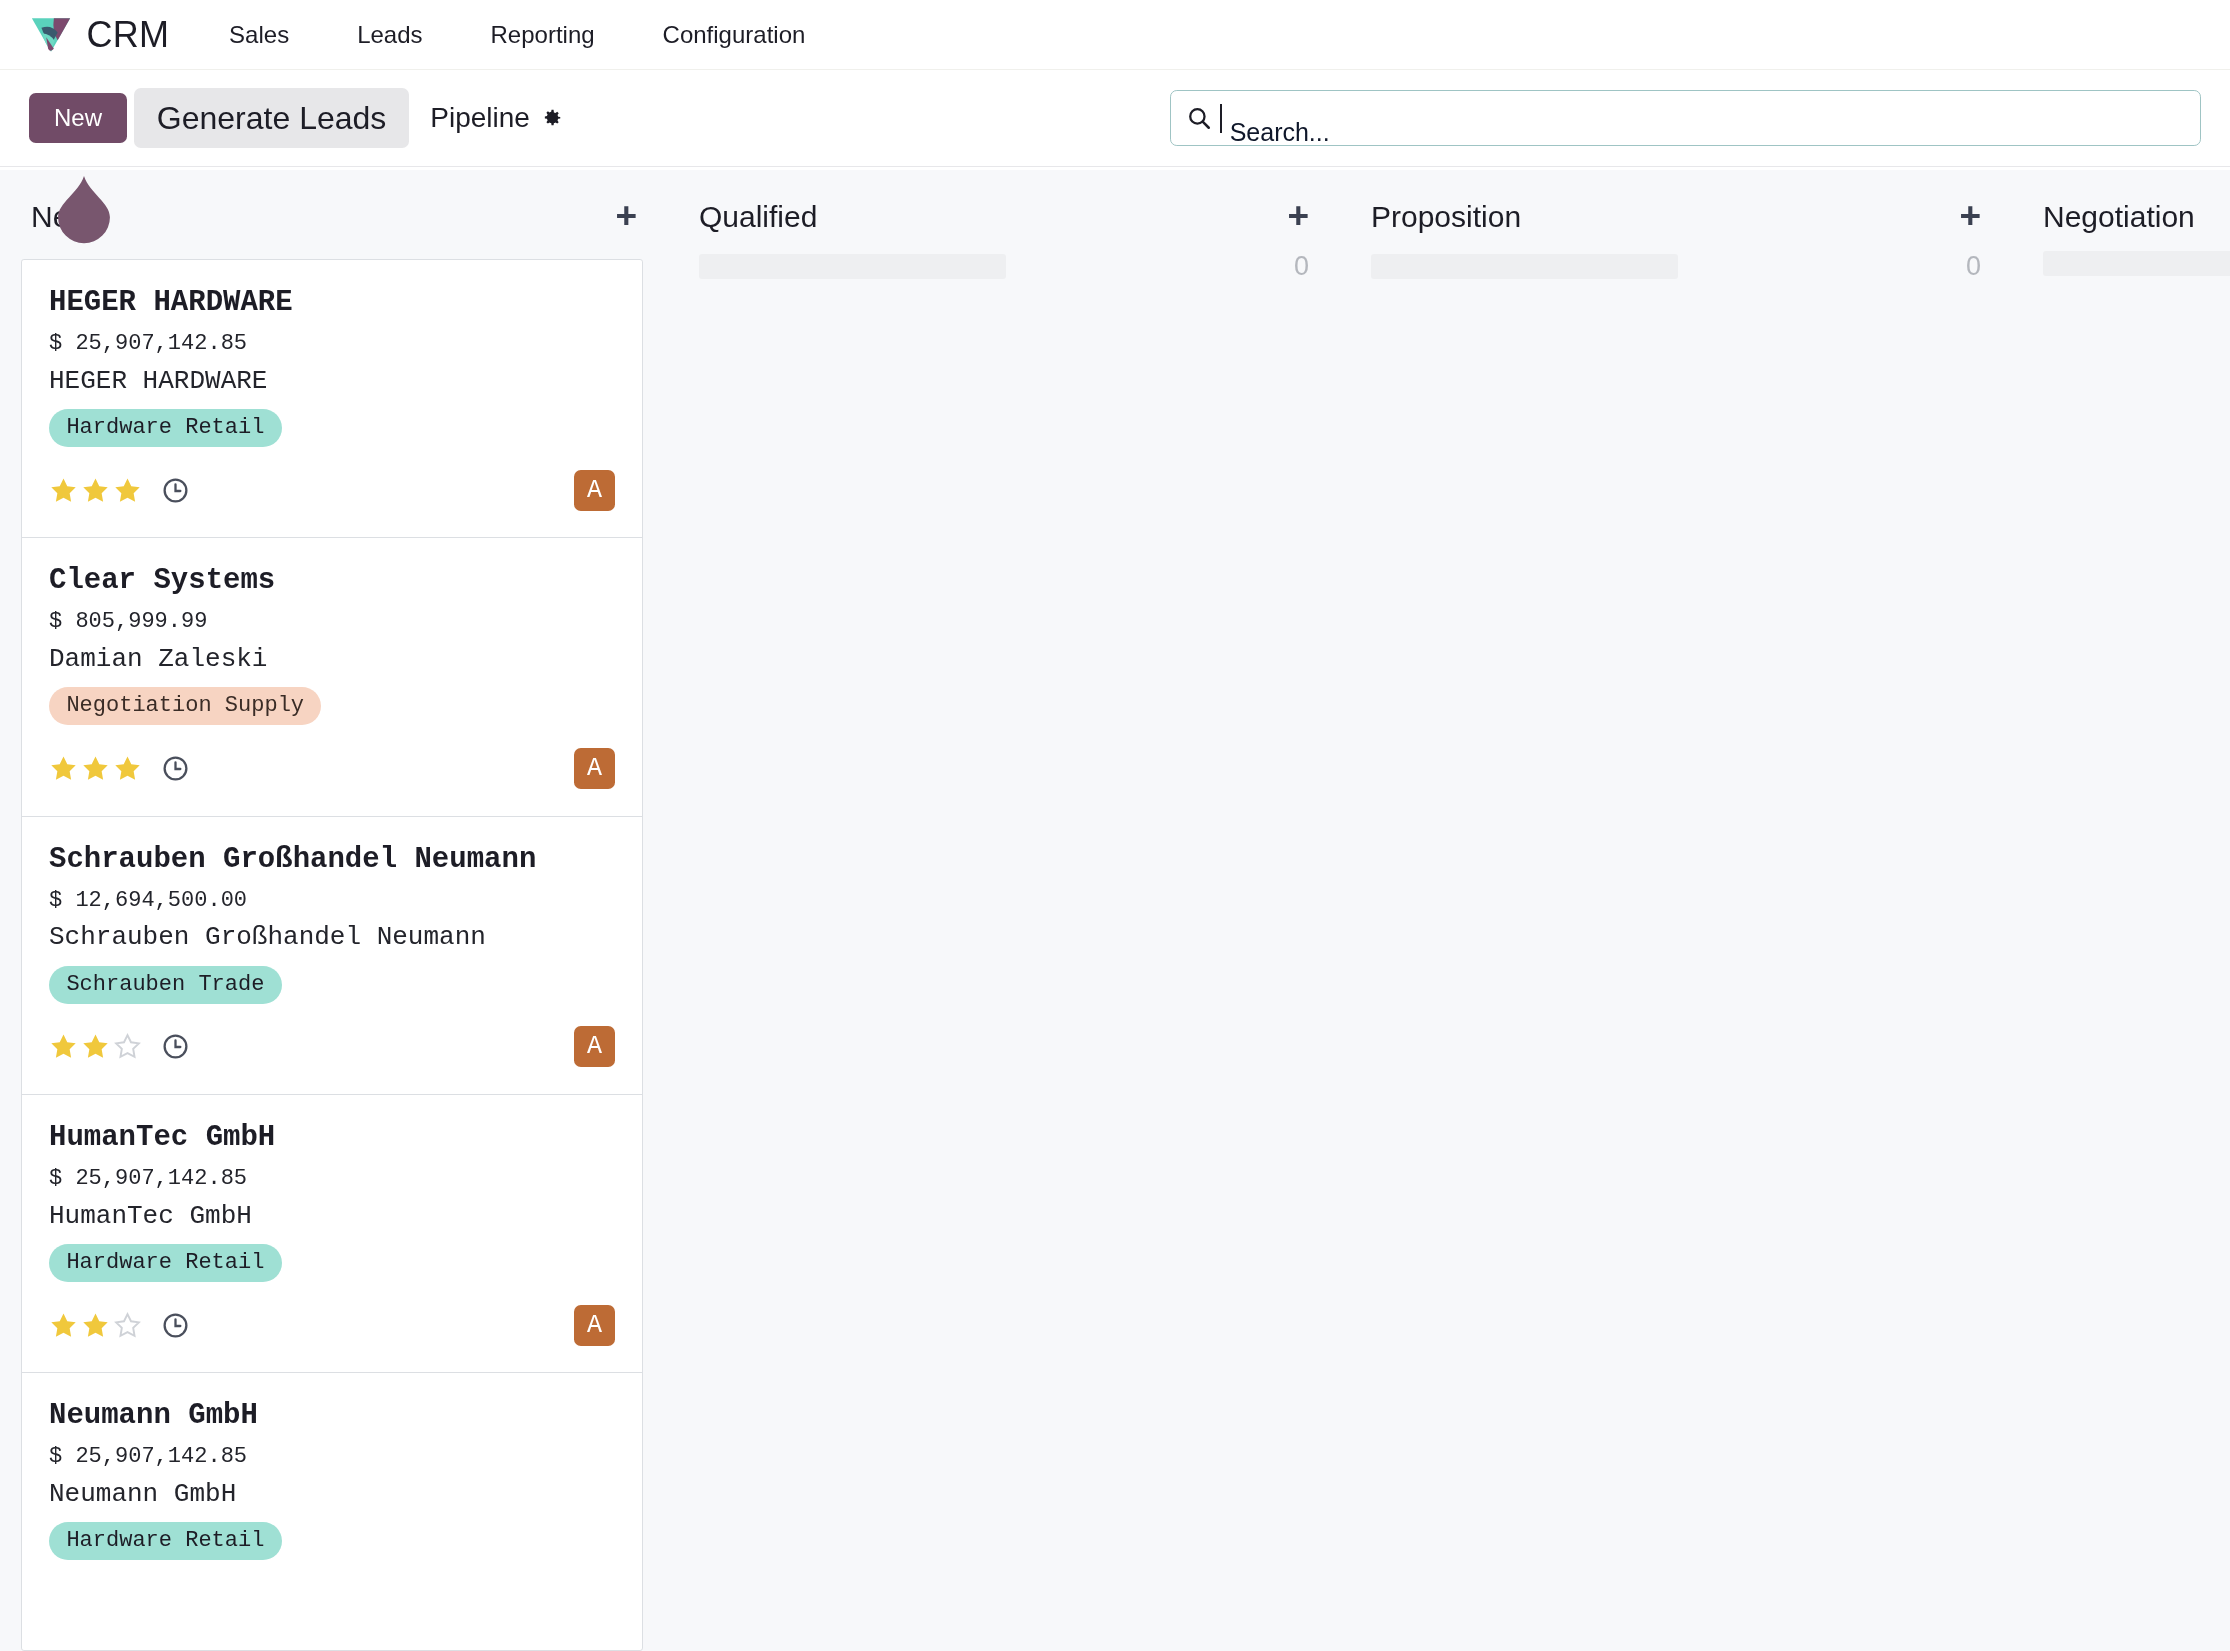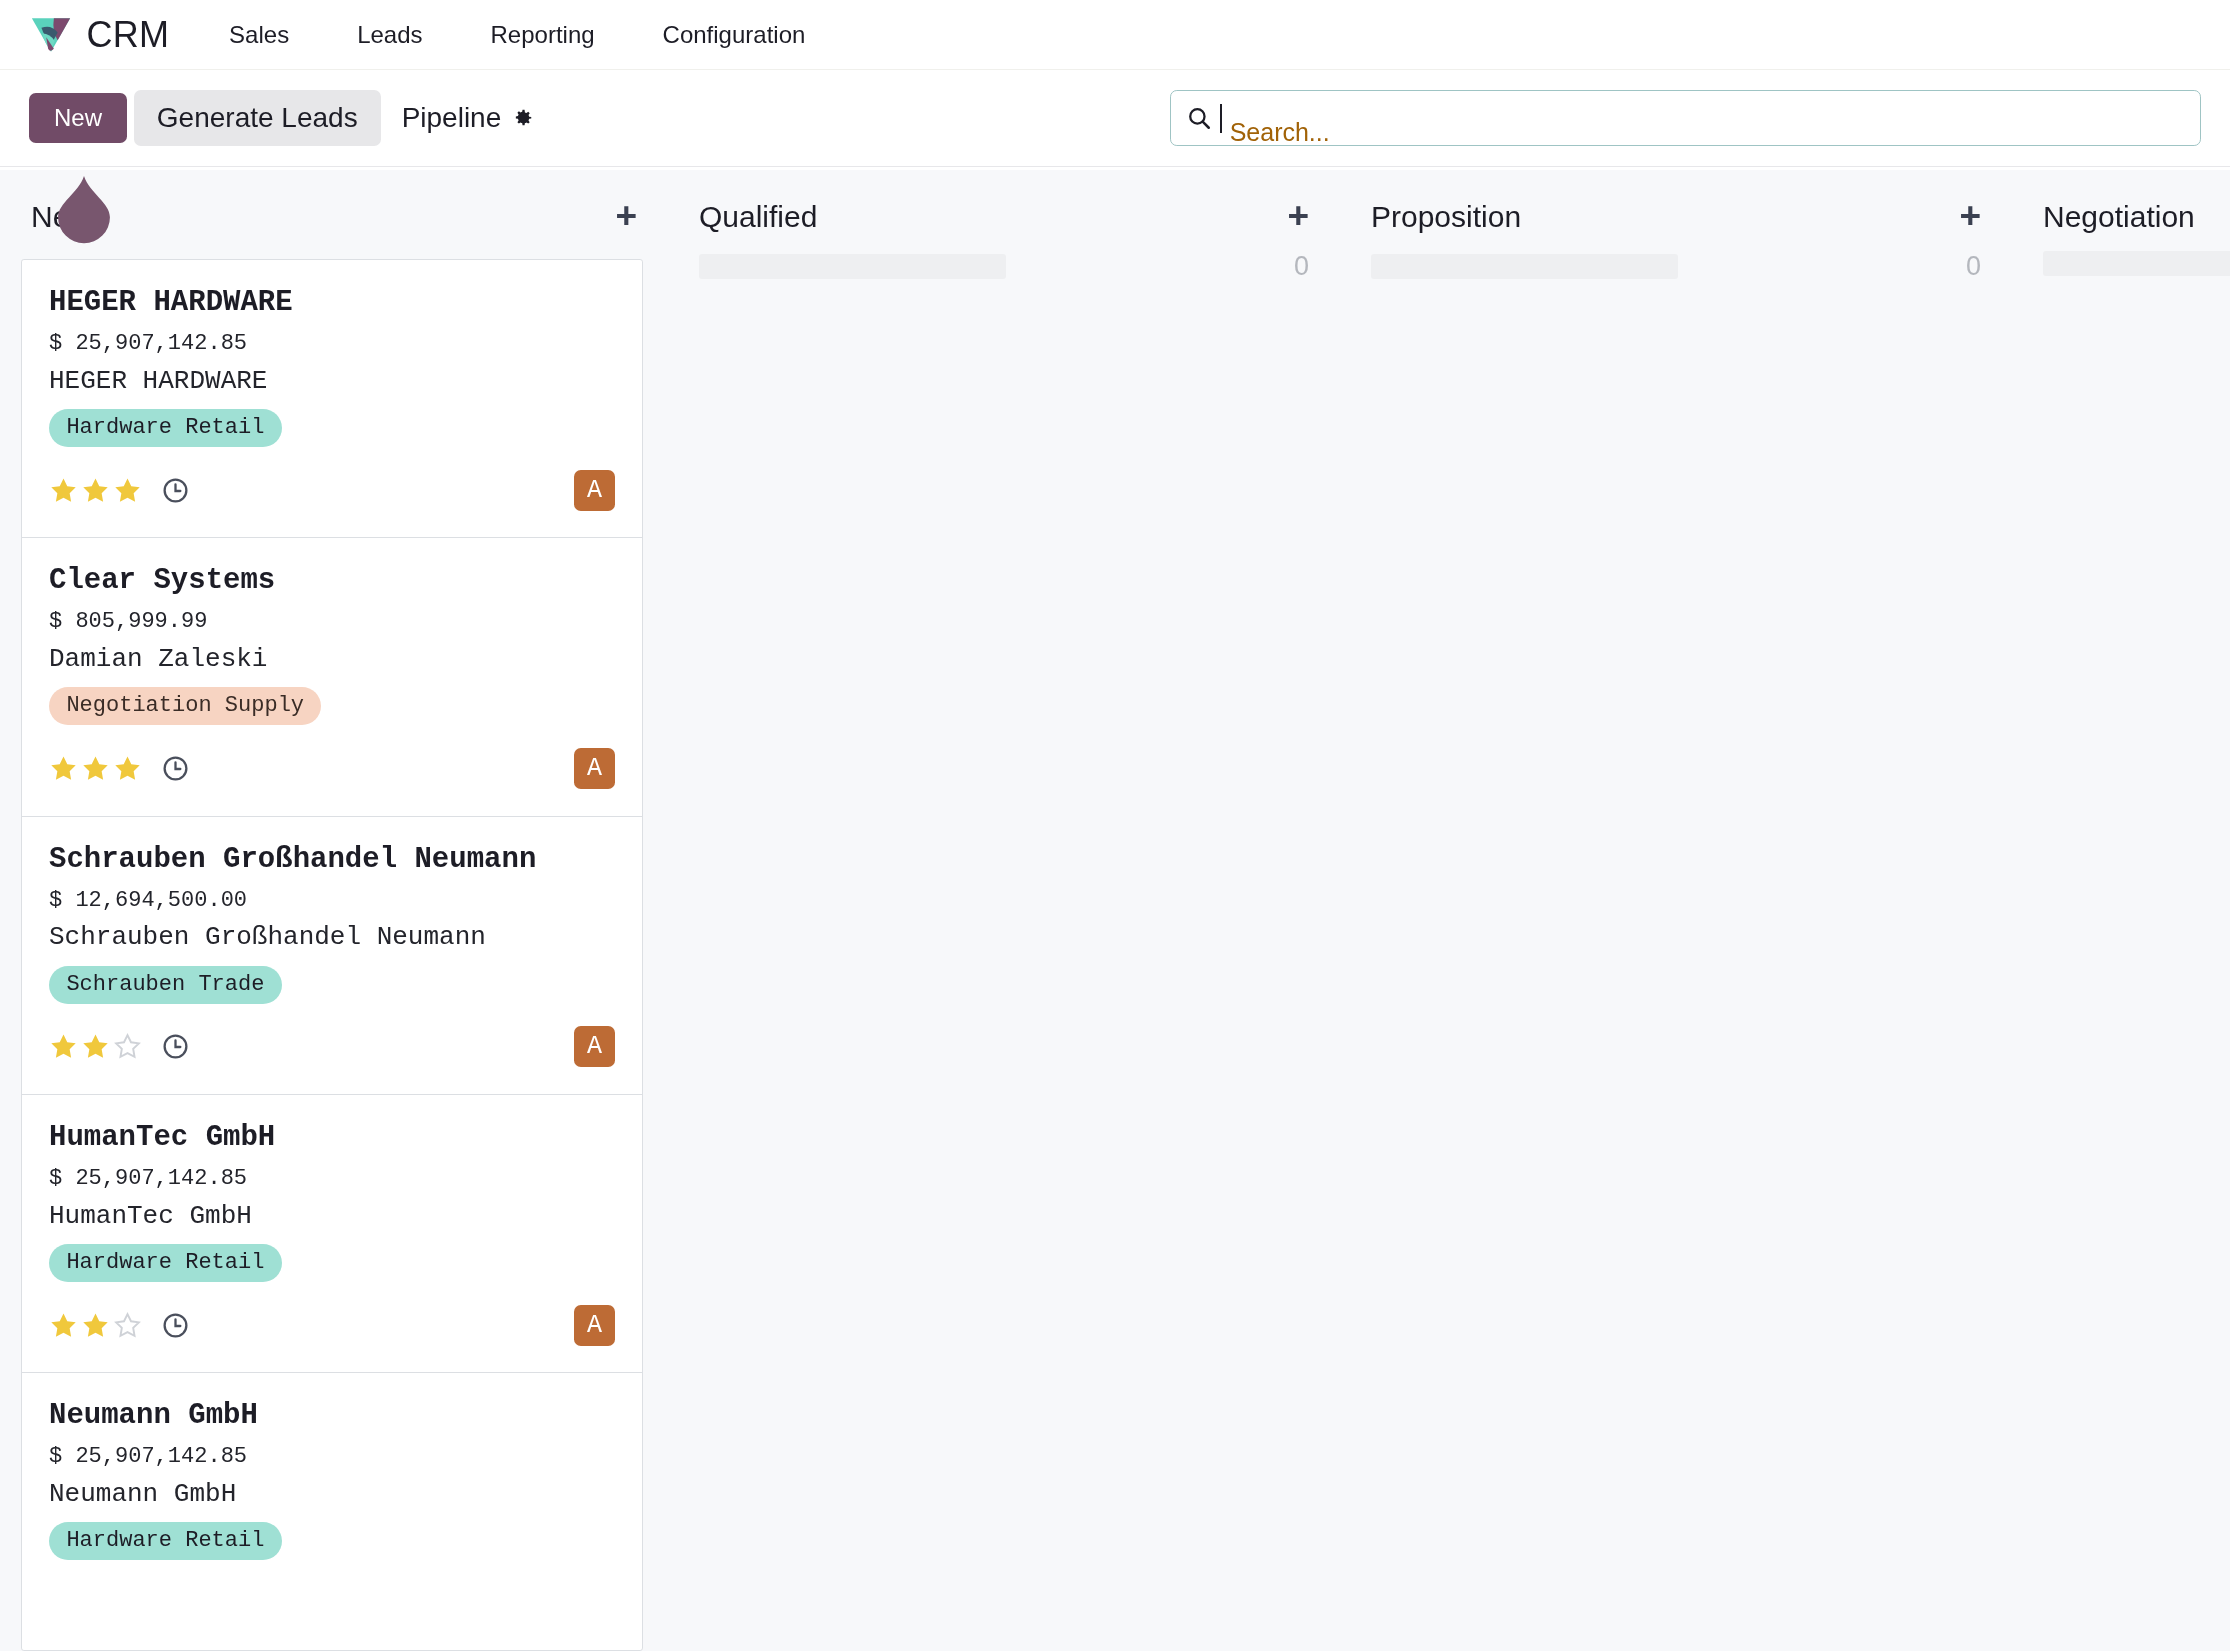--- a/index.html
+++ b/index.html
@@ -62,21 +62,21 @@
     font-family: inherit;
     padding: 11.6px 25px;
     cursor: pointer;
     line-height: 1.15;
   }
   .btn-generate {
     background: #e7e7e9;
     color: #1d1d26;
     border: none;
     border-radius: 6.8px;
-    font-size: 28px;
+    font-size: 32px;
     font-family: inherit;
     padding: 11.6px 23px;
     margin-left: 6.8px;
     cursor: pointer;
     line-height: 1.15;
   }
   .breadcrumb {
     display: flex;
     align-items: center;
     gap: 10.6px;
@@ -97,21 +97,21 @@
     align-items: center;
     padding: 0 15.4px;
     gap: 7.7px;
   }
   .search-icon { width: 26px; height: 26px; flex: none; }
   .search-caret {
     width: 1.9px; height: 29px; background: #1d1d26; flex: none;
   }
   .search-placeholder {
     font-size: 25px;
-    color: #a16207;
+    color: #0f172a;
     line-height: 1;
     margin-top: 28px;
   }
 
   
   .kanban {
     position: absolute;
     top: 170px; left: 0; right: 0; bottom: 0;
     background: #f7f8fa;
     display: flex;

